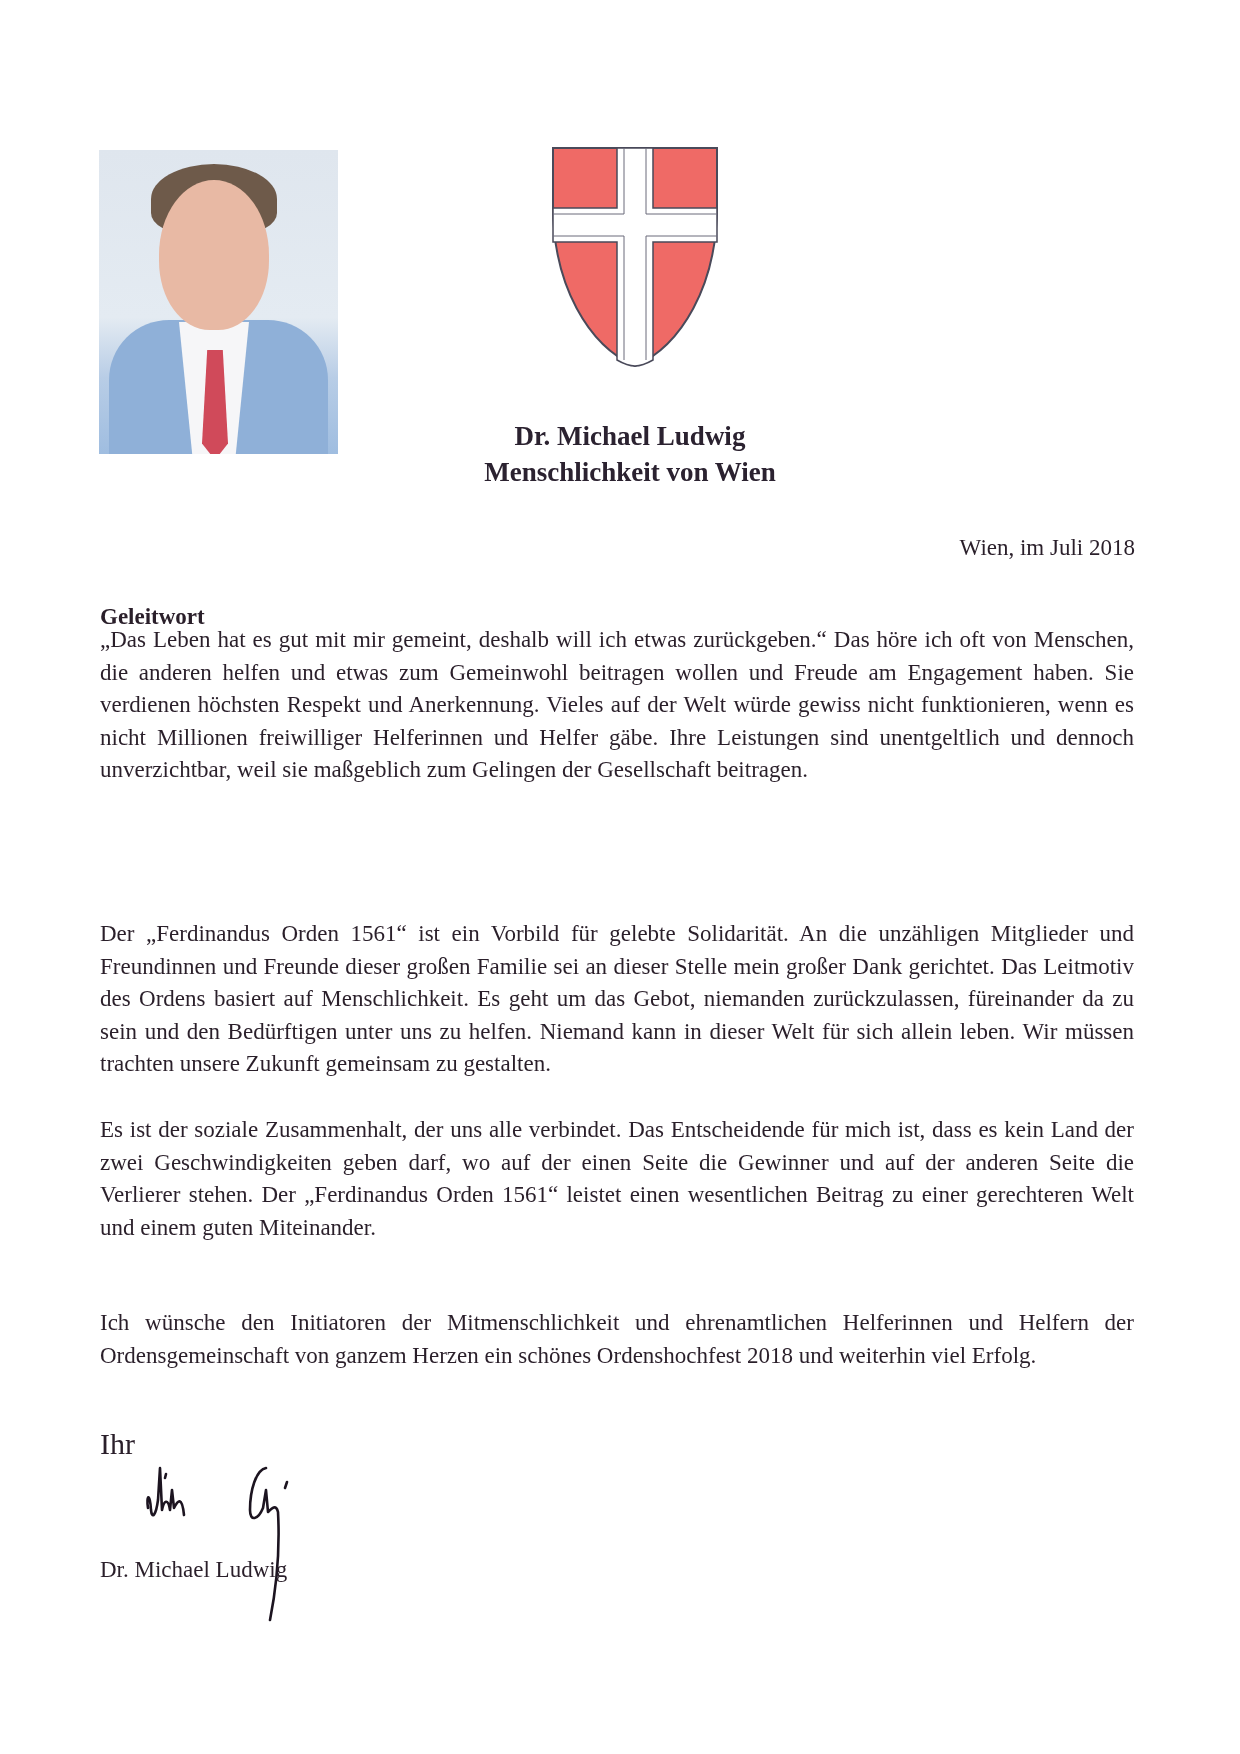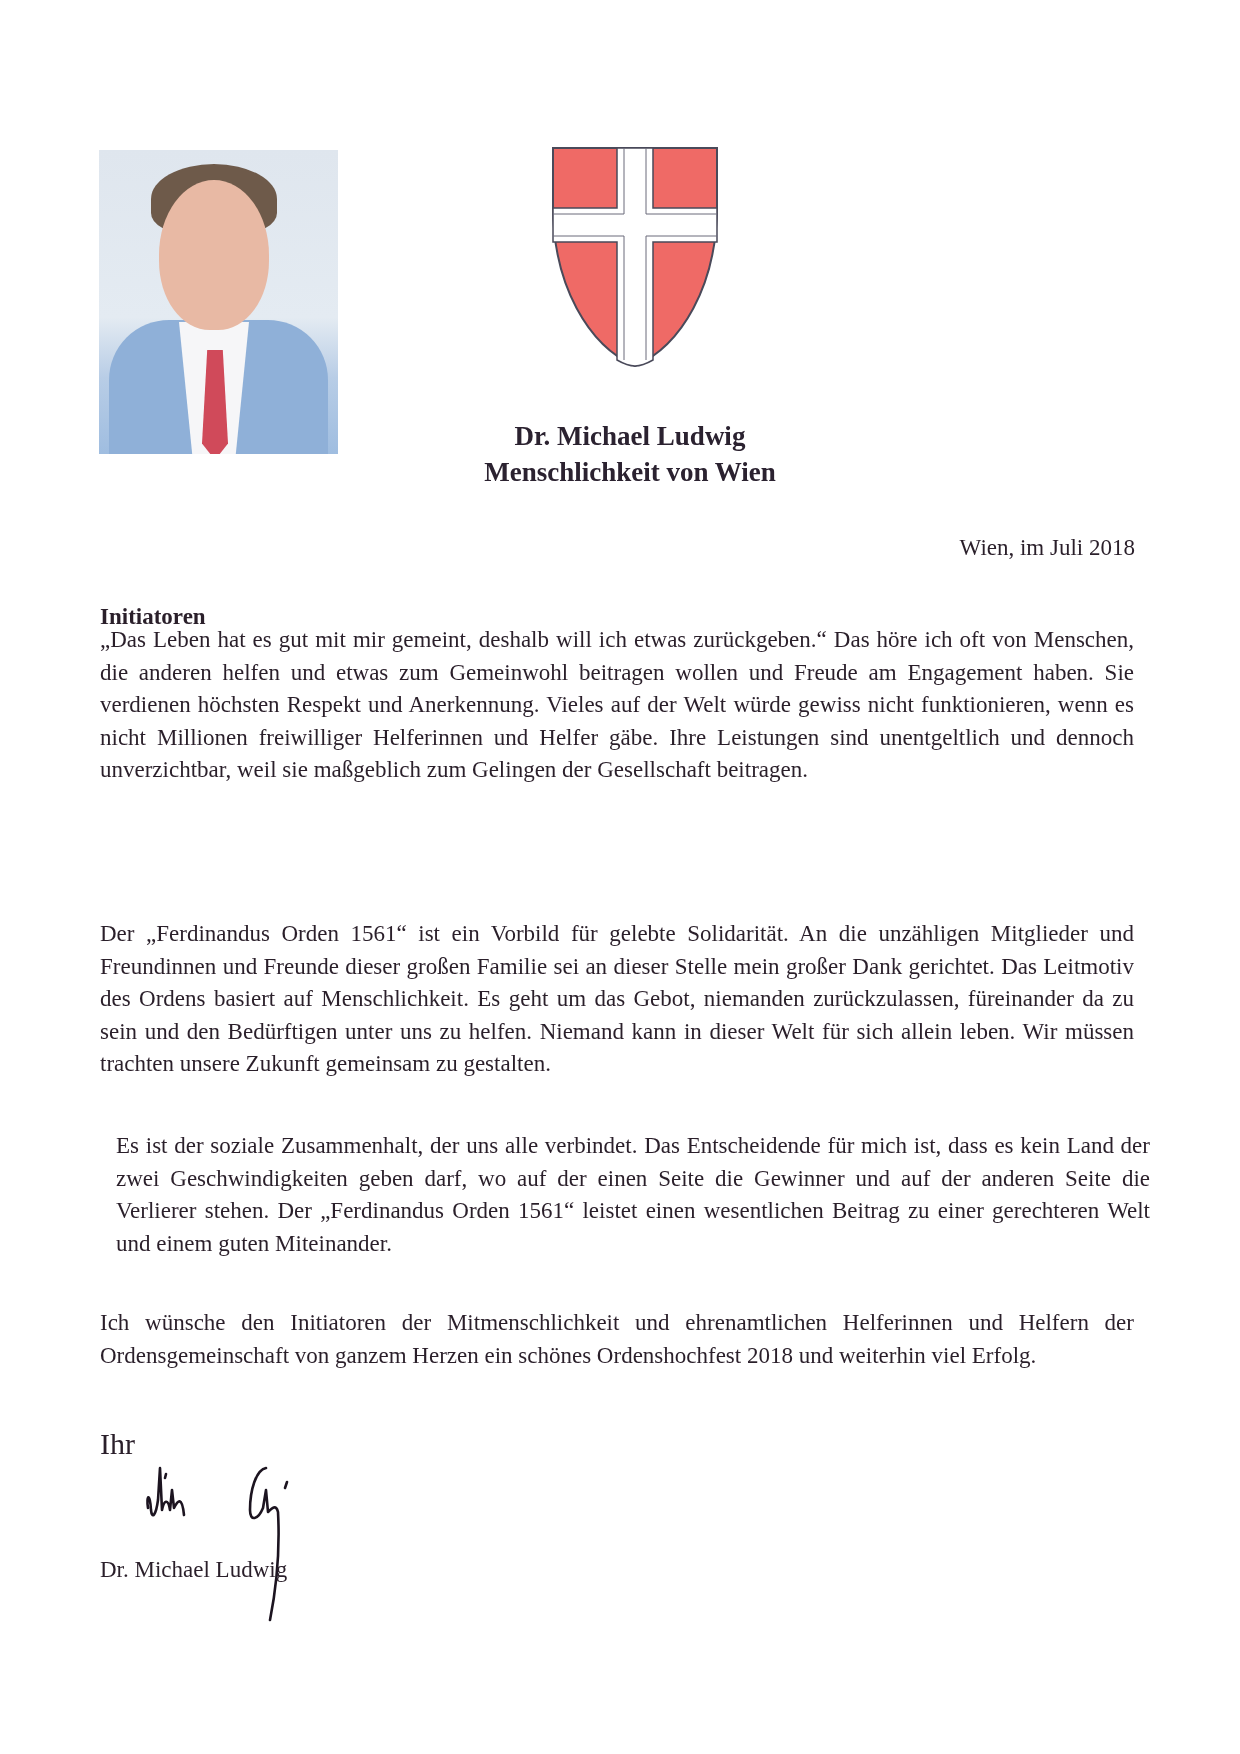--- a/index.html
+++ b/index.html
@@ -50,25 +50,25 @@
   <path d="M73 2 V68 H2 M95 2 V68 H166 M73 214 V90 H2 M95 214 V90 H166" fill="none" stroke="#6a6a7a" stroke-width="1"></path>
 </svg>
 
 <div class="name-block">
   <div>Dr. Michael Ludwig</div>
   <div>Menschlichkeit von Wien</div>
 </div>
 
 <div class="date">Wien, im Juli 2018</div>
 
-<div class="heading">Initiatoren</div>
+<div class="heading">Geleitwort</div>
 
 <p class="para p1" style="margin:0">„Das Leben hat es gut mit mir gemeint, deshalb will ich etwas zurückgeben.“ Das höre ich oft von Menschen, die anderen helfen und etwas zum Gemeinwohl beitragen wollen und Freude am Engagement haben. Sie verdienen höchsten Respekt und Anerkennung. Vieles auf der Welt würde gewiss nicht funktionieren, wenn es nicht Millionen freiwilliger Helferinnen und Helfer gäbe. Ihre Leistungen sind unentgeltlich und dennoch unverzichtbar, weil sie maßgeblich zum Gelingen der Gesellschaft beitragen.</p>
 <p class="para p2" style="margin:0">Der „Ferdinandus Orden 1561“ ist ein Vorbild für gelebte Solidarität. An die unzähligen Mitglieder und Freundinnen und Freunde dieser großen Familie sei an dieser Stelle mein großer Dank gerichtet. Das Leitmotiv des Ordens basiert auf Menschlichkeit. Es geht um das Gebot, niemanden zurückzulassen, füreinander da zu sein und den Bedürftigen unter uns zu helfen. Niemand kann in dieser Welt für sich allein leben. Wir müssen trachten unsere Zukunft gemeinsam zu gestalten.</p>
-<p class="para p3" style="margin:16px">Es ist der soziale Zusammenhalt, der uns alle verbindet. Das Entscheidende für mich ist, dass es kein Land der zwei Geschwindigkeiten geben darf, wo auf der einen Seite die Gewinner und auf der anderen Seite die Verlierer stehen. Der „Ferdinandus Orden 1561“ leistet einen wesentlichen Beitrag zu einer gerechteren Welt und einem guten Miteinander.</p>
+<p class="para p3" style="margin:0">Es ist der soziale Zusammenhalt, der uns alle verbindet. Das Entscheidende für mich ist, dass es kein Land der zwei Geschwindigkeiten geben darf, wo auf der einen Seite die Gewinner und auf der anderen Seite die Verlierer stehen. Der „Ferdinandus Orden 1561“ leistet einen wesentlichen Beitrag zu einer gerechteren Welt und einem guten Miteinander.</p>
 <p class="para p4" style="margin:0">Ich wünsche den Initiatoren der Mitmenschlichkeit und ehrenamtlichen Helferinnen und Helfern der Ordensgemeinschaft von ganzem Herzen ein schönes Ordenshochfest 2018 und weiterhin viel Erfolg.</p>
 
 <div class="closing">Ihr</div>
 
 <svg class="signature" viewBox="0 0 200 170">
   <g fill="none" stroke="#1c1420" stroke-width="2.6" stroke-linecap="round" stroke-linejoin="round">
     <path d="M10 48 C8 35 12 32 13 50 C14 60 18 55 20 40 L22 8 L24 50 C26 40 30 38 32 50 L34 30 L36 48 C40 40 44 36 46 55"></path>
     <path d="M27 18 L28 14"></path>
     <path d="M128 8 C118 10 112 30 112 50 C112 62 120 60 125 48 L128 30 L130 52 C134 48 138 44 140 52 C142 90 138 130 132 160"></path>
     <path d="M147 28 L149 22"></path>

